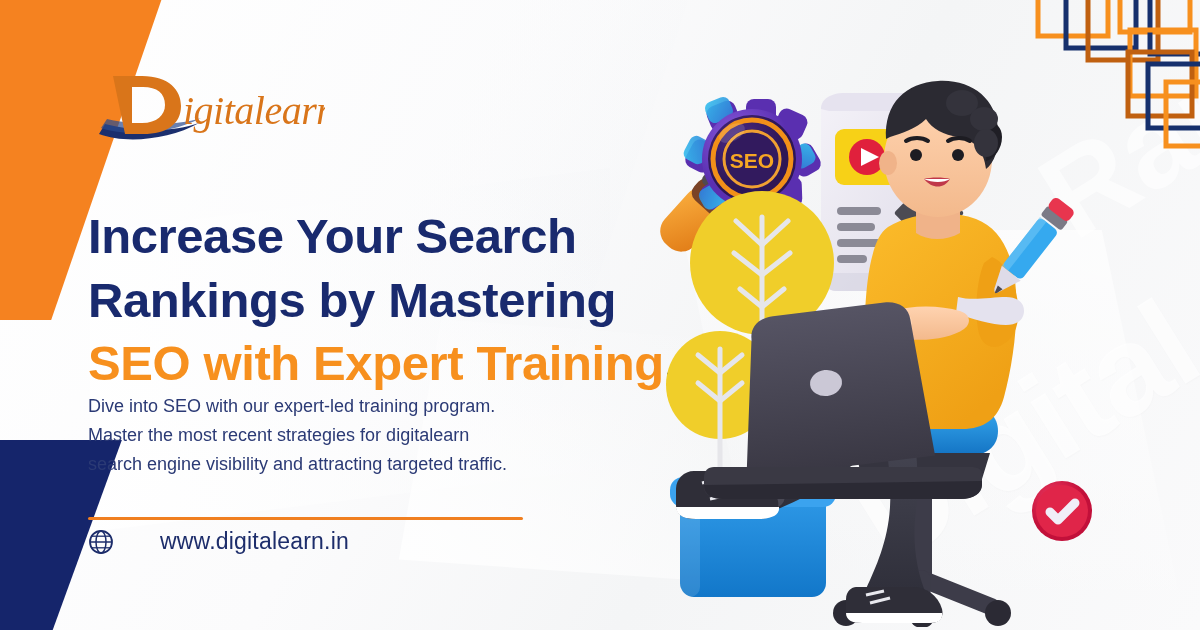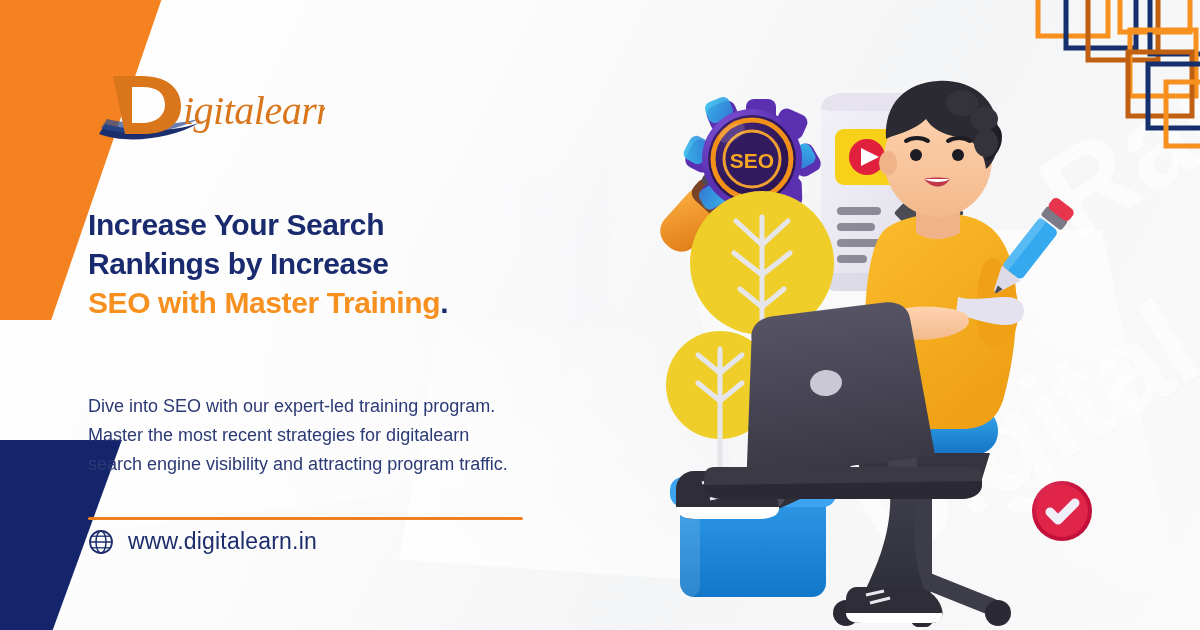--- a/index.html
+++ b/index.html
@@ -73,21 +73,21 @@
   
   .logo {
     position:absolute; left:95px; top:68px;
     width:230px; height:78px;
   }
 
   
   .headline {
     position:absolute; left:88px; top:205px;
     width:600px;
-    font-size:30px; line-height:1.30; font-weight:700;
+    font-size:49px; line-height:1.30; font-weight:700;
     color:#192a6e; letter-spacing:-.4px;
   }
   .headline .accent { color:#f7901e; }
   .headline .dot { color:#192a6e; }
 
   .subcopy {
     position:absolute; left:88px; top:392px;
     width:610px;
     font-size:18px; line-height:1.62; font-weight:400;
     color:#2b3a75;
@@ -97,21 +97,21 @@
     position:absolute; left:88px; top:517px;
     width:435px; height:3px; background:#f07f20; border-radius:2px;
   }
 
   .url-row {
     position:absolute; left:88px; top:528px;
     display:flex; align-items:center; gap:14px;
   }
   .globe { width:26px; height:26px; flex:0 0 26px; }
   .url-text {
-    font-size:23px; font-weight:400; color:#1d2d6b; letter-spacing:.2px;
+    font-size:23px; font-weight:400; color:#1d2d6b; letter-spacing:.2px;margin-left:32px;
   }
 
   
   .art { position:absolute; left:640px; top:67px; width:480px; height:560px; }
   .art svg { display:block; }
 </style>
 </head>
 <body>
 
 <div class="banner">
@@ -151,28 +151,28 @@
 
       <path d="M18 8 L47 8 C74 8 86 22 86 38 C86 56 72 66 48 66 L30 66 Z
                M37 19 L37 55 L47 55 C62 55 70 47 70 37 C70 25 62 19 48 19 Z" fill="#d9751a" fill-rule="evenodd"></path>
 
       <text x="88" y="56" font-family="Liberation Serif, serif" font-style="italic" font-size="40" fill="#d9751a" letter-spacing="-.5">igitalearn</text>
     </svg>
   </div>
 
   <h1 class="headline">
     <span>Increase Your Search</span><br>
-    <span>Rankings by Increase</span><br>
-    <span class="accent">SEO with Master Training</span><span class="dot">.</span>
+    <span>Rankings by Mastering</span><br>
+    <span class="accent">SEO with Expert Training</span><span class="dot">.</span>
   </h1>
 
   <p class="subcopy">
     <span>Dive into SEO with our expert-led training program.</span><br>
     <span>Master the most recent strategies for digitalearn</span><br>
-    <span>search engine visibility and attracting program traffic.</span>
+    <span>search engine visibility and attracting targeted traffic.</span>
   </p>
 
   <div class="divider"></div>
 
   <div class="url-row">
     <span class="globe">
       <svg width="26" height="26" viewBox="0 0 26 26" fill="none">
         <circle cx="13" cy="13" r="11" stroke="#1d2d6b" stroke-width="1.8"></circle>
         <ellipse cx="13" cy="13" rx="5" ry="11" stroke="#1d2d6b" stroke-width="1.5"></ellipse>
         <line x1="2" y1="13" x2="24" y2="13" stroke="#1d2d6b" stroke-width="1.5"></line>

